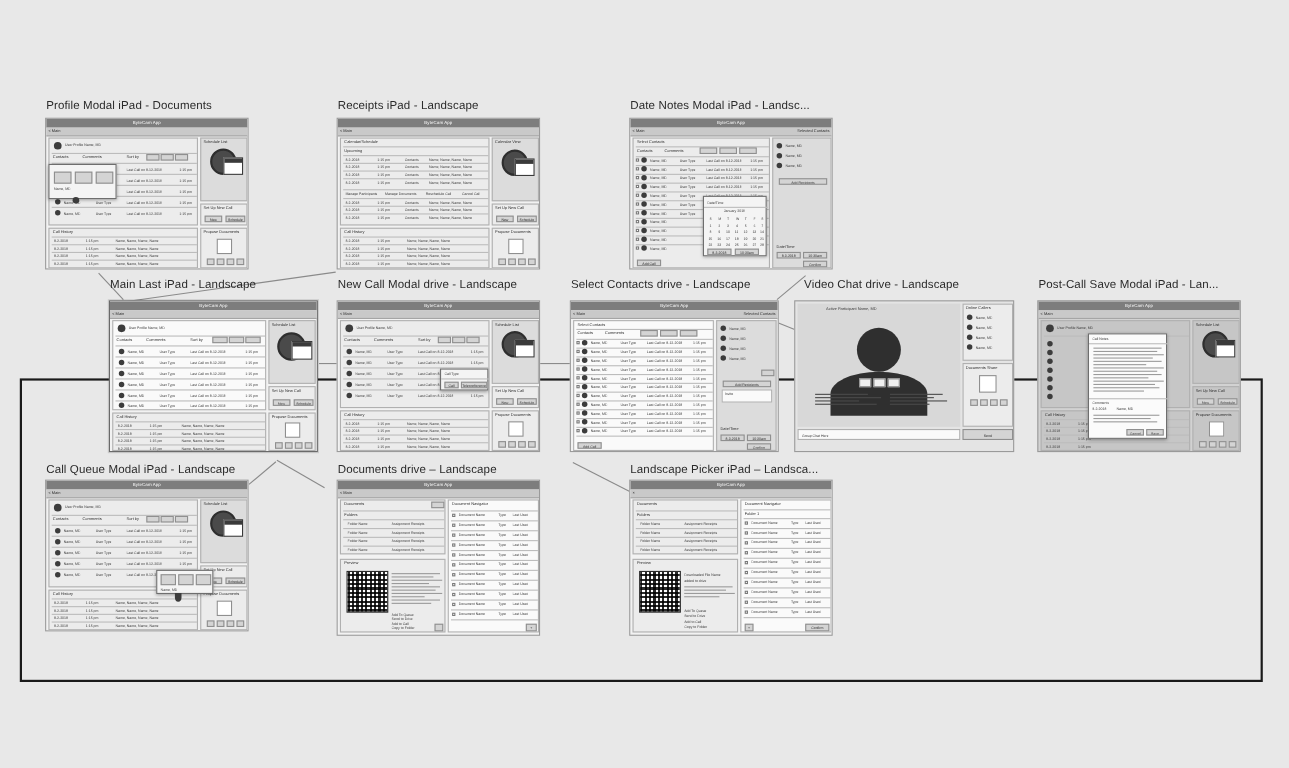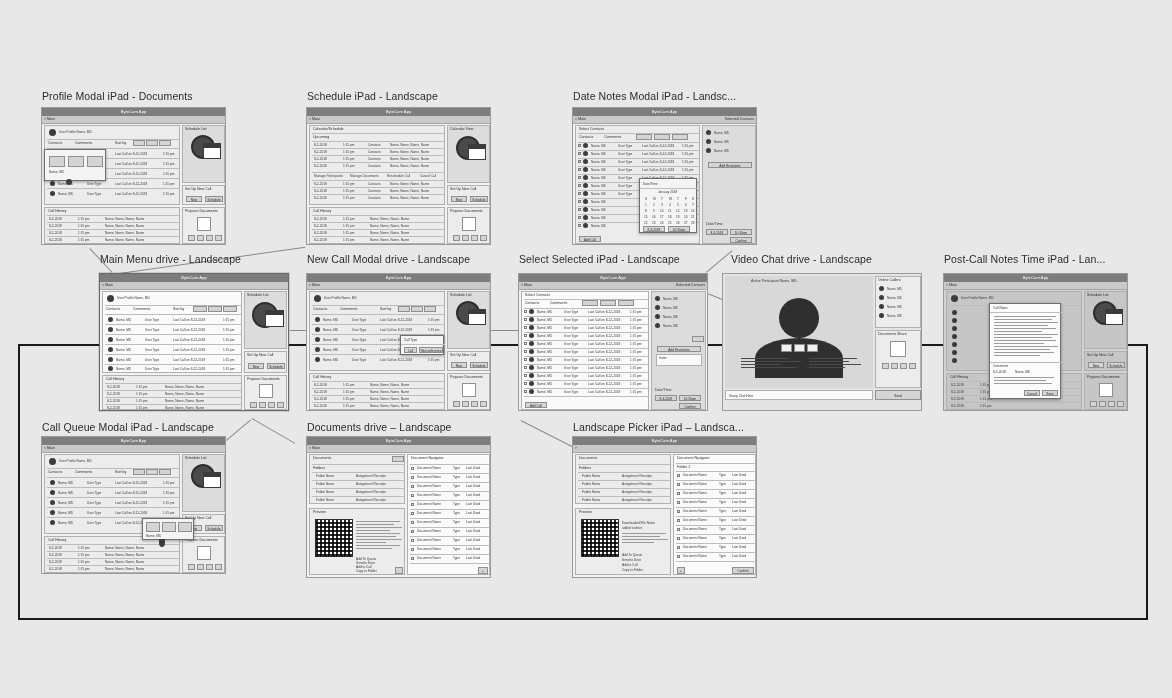--- a/index.html
+++ b/index.html
@@ -191,27 +191,27 @@
   <div class="connector" style="left:112px; top:274px; width:195px; transform: rotate(-8deg);"></div>
   <div class="connector" style="left:290px; top:330px; width:17px;"></div>
   <div class="connector" style="left:491px; top:330px; width:28px;"></div>
   <div class="connector" style="left:700px; top:290px; width:25px; transform: rotate(22deg);"></div>
   <div class="connector" style="left:706px; top:272px; width:34px; transform: rotate(-40deg);"></div>
   <div class="connector" style="left:226px; top:440px; width:32px; transform: rotate(-40deg);"></div>
   <div class="connector" style="left:252px; top:418px; width:50px; transform: rotate(30deg);"></div>
   <div class="connector" style="left:521px; top:420px; width:58px; transform: rotate(27deg);"></div>
 
   <div class="screen-title" style="left:42px; top:90px;">Profile Modal iPad - Documents</div>
-  <div class="screen-title" style="left:307px; top:90px;">Schedule iPad - Landscape</div>
+  <div class="screen-title" style="left:307px; top:90px;">Receipts iPad - Landscape</div>
   <div class="screen-title" style="left:573px; top:90px;">Date Notes Modal iPad - Landsc...</div>
-  <div class="screen-title" style="left:100px; top:253px;">Main Menu drive - Landscape</div>
+  <div class="screen-title" style="left:100px; top:253px;">Main Last iPad - Landscape</div>
   <div class="screen-title" style="left:307px; top:253px;">New Call Modal drive - Landscape</div>
-  <div class="screen-title" style="left:519px; top:253px;">Select Selected iPad - Landscape</div>
+  <div class="screen-title" style="left:519px; top:253px;">Select Contacts drive - Landscape</div>
   <div class="screen-title" style="left:731px; top:253px;">Video Chat drive - Landscape</div>
-  <div class="screen-title" style="left:944px; top:253px;">Post-Call Notes Time iPad - Lan...</div>
+  <div class="screen-title" style="left:944px; top:253px;">Post-Call Save Modal iPad - Lan...</div>
   <div class="screen-title" style="left:42px; top:421px;">Call Queue Modal iPad - Landscape</div>
   <div class="screen-title" style="left:307px; top:421px;">Documents drive – Landscape</div>
   <div class="screen-title" style="left:573px; top:421px;">Landscape Picker iPad – Landsca...</div>
 
   <div class="mock" style="left:41px; top:107px; width:185px; height:138px;">
     <div class="titlebar">ByteCam App</div>
     <div class="subbar">
       <span class="lbl">&lt; Main</span>
     </div>
     <div class="body">

